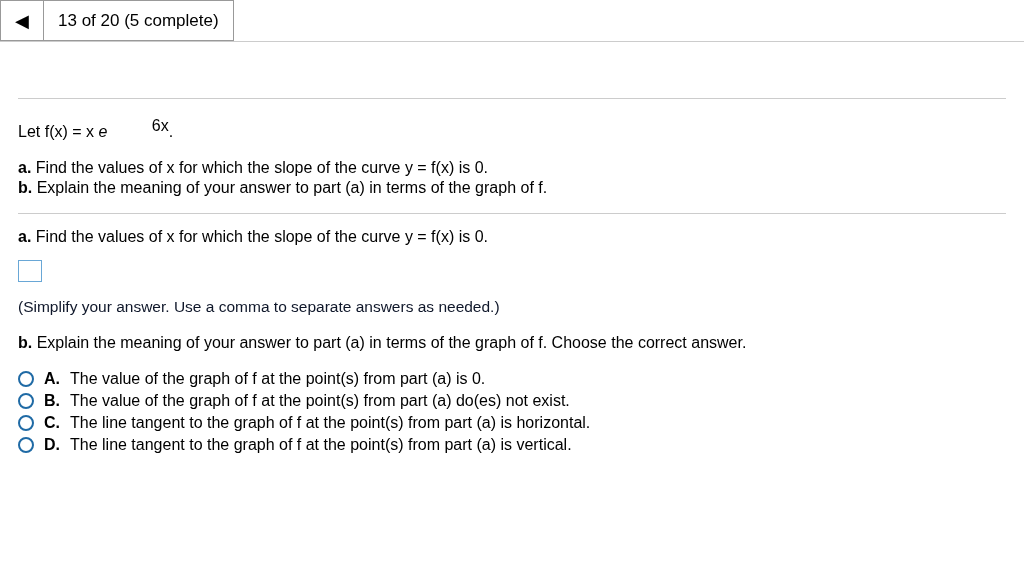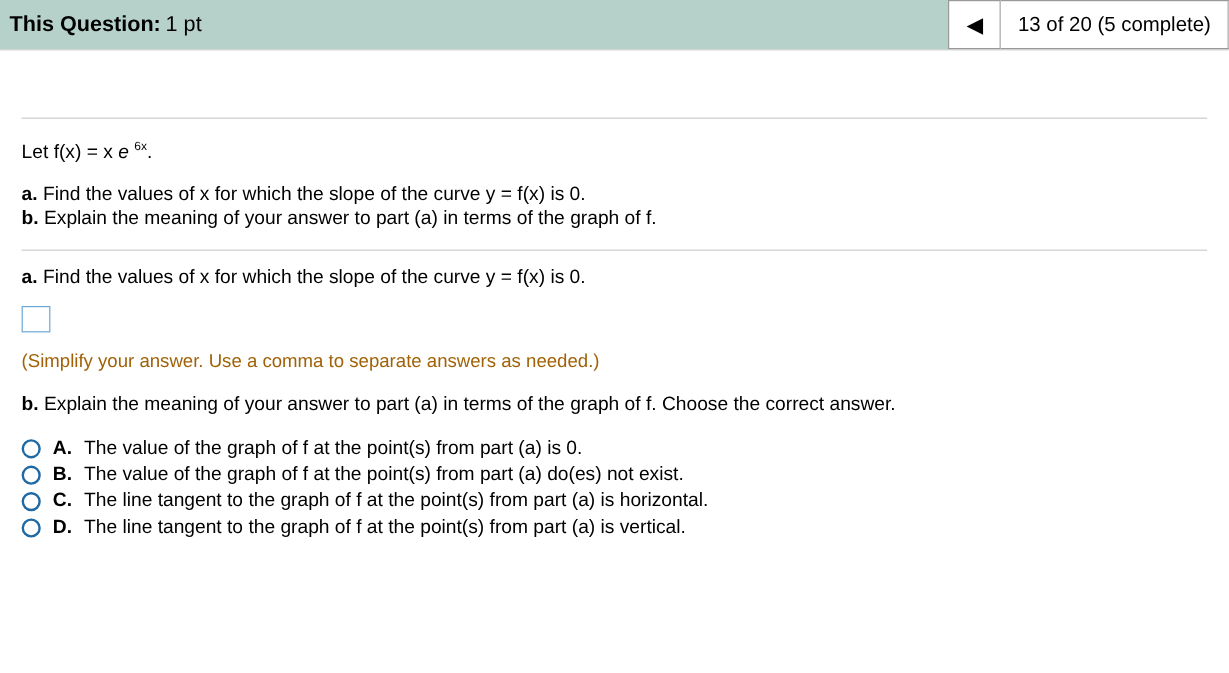--- a/index.html
+++ b/index.html
@@ -6,41 +6,37 @@
   body { font-family: Arial, Helvetica, sans-serif; font-size: 16px; color: #000; background: #fff; width: 1024px; }
   .header { display: flex; align-items: stretch; height: 42px; border-bottom: 1px solid #ccc; }
   .header-left { background: #b6d1c9; flex: 1; display: flex; align-items: center; padding-left: 8px; font-size: 18px; }
   .header-left b { font-weight: bold; margin-right: 4px; }
   .nav-btn { width: 44px; background: #fff; border: 1px solid #999; display: flex; align-items: center; justify-content: center; cursor: pointer; font-size: 18px; }
   .header-right { background: #fff; border: 1px solid #999; border-left: none; display: flex; align-items: center; padding: 0 14px; font-size: 17px; }
   .content { padding: 20px 18px 10px 18px; }
   .spacer-line { border-top: 1px solid #ccc; margin: 36px 0 18px 0; }
   .func-line { font-size: 16px; margin-bottom: 18px; }
   .ital { font-style: italic; }
-  .sup { font-size: 10px; vertical-align: super; }
+  .sup { font-size: 16px; vertical-align: super; margin-left: 40px; }
   .parts { margin-bottom: 16px; }
   .parts p { margin-bottom: 2px; font-size: 16px; }
   .parts b, .qrow b { font-weight: bold; }
   .hr { border-top: 1px solid #ccc; margin: 6px 0 14px 0; }
   .qrow { font-size: 16px; margin-bottom: 14px; }
   .answer-box { width: 24px; height: 22px; border: 1px solid #69a7d6; background: #fff; margin-bottom: 8px; }
-  .hint { color: #a16207; font-size: 15.5px; margin-bottom: 18px; margin-top: 16px; }
+  .hint { color: #0f172a; font-size: 15.5px; margin-bottom: 18px; margin-top: 16px; }
   .choices { margin-top: 18px; }
   .choice { display: flex; align-items: center; margin-bottom: 4px; font-size: 16px; }
   .radio { appearance: none; width: 16px; height: 16px; border: 2px solid #1f6aa5; border-radius: 50%; margin-right: 10px; cursor: pointer; flex-shrink: 0; }
   .choice-label { font-weight: bold; margin-right: 8px; min-width: 18px; }
 </style>
 </head>
 <body>
 
 <div class="header">
-  <div class="header-left">
-    <b>This Question:</b>
-    <span>1 pt</span>
-  </div>
   <div class="nav-btn">
     <span>◀</span>
   </div>
   <div class="header-right">
     <span>13 of 20 (5 complete)</span>
   </div>
 </div>
 
 <div class="content">
   <div class="spacer-line"></div>

